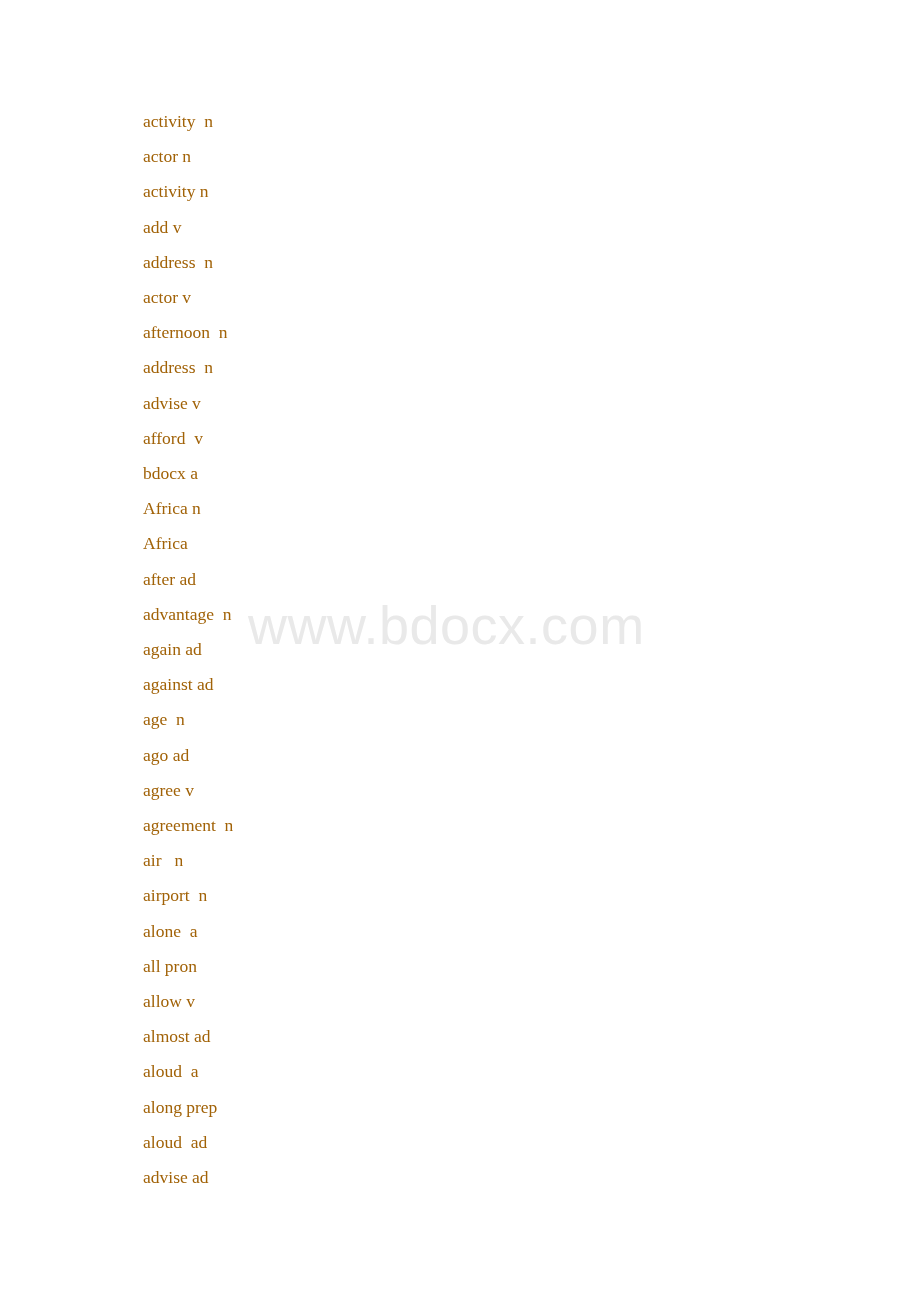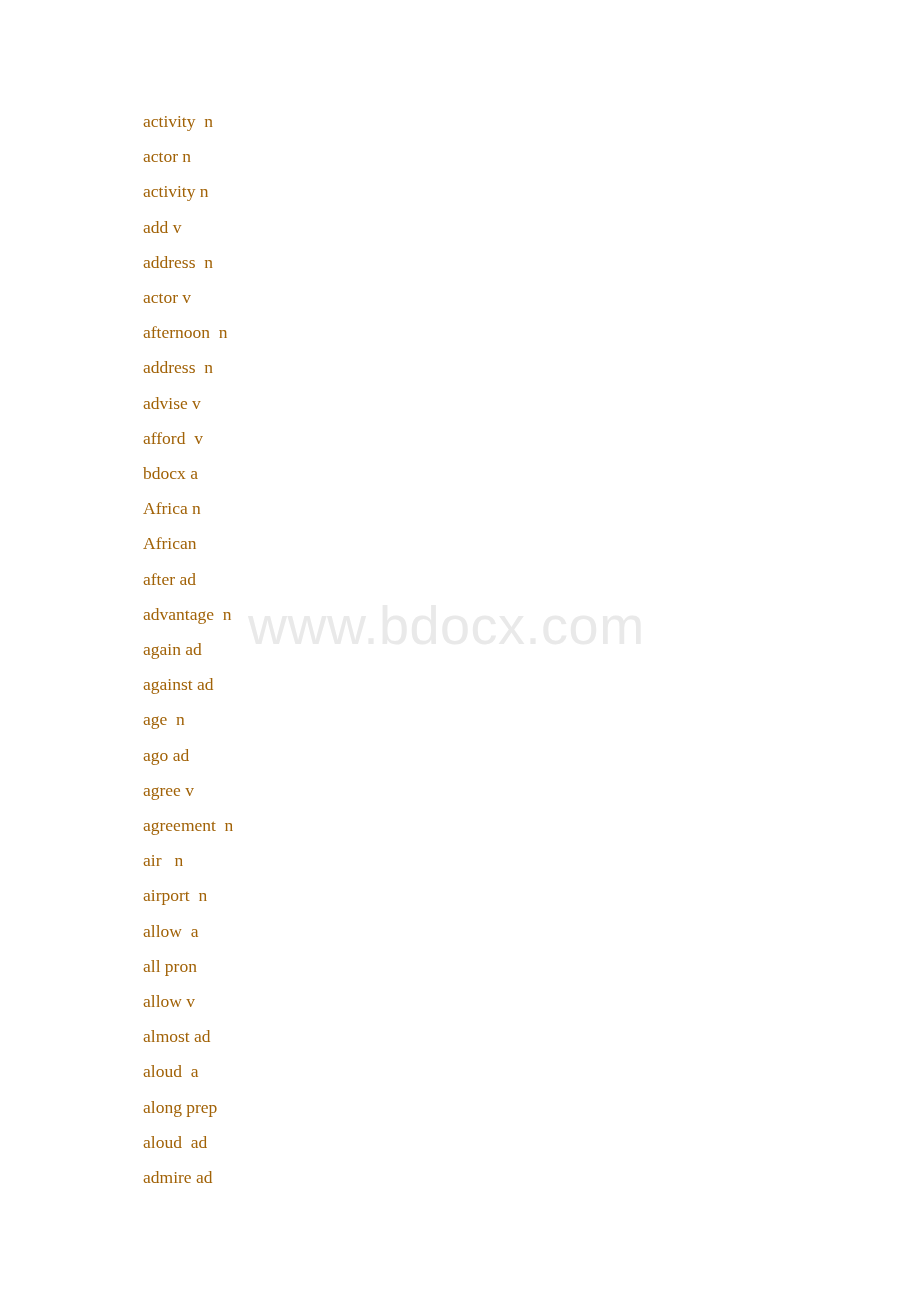--- a/index.html
+++ b/index.html
@@ -67,34 +67,34 @@
     <li class="word-entry">activity n</li>
     <li class="word-entry">add v</li>
     <li class="word-entry">address  n</li>
     <li class="word-entry">actor v</li>
     <li class="word-entry">afternoon  n</li>
     <li class="word-entry">address  n</li>
     <li class="word-entry">advise v</li>
     <li class="word-entry">afford  v</li>
     <li class="word-entry">bdocx a</li>
     <li class="word-entry">Africa n</li>
-    <li class="word-entry">African</li>
+    <li class="word-entry">Africa</li>
     <li class="word-entry">after ad</li>
     <li class="word-entry">advantage  n</li>
     <li class="word-entry">again ad</li>
     <li class="word-entry">against ad</li>
     <li class="word-entry">age  n</li>
     <li class="word-entry">ago ad</li>
     <li class="word-entry">agree v</li>
     <li class="word-entry">agreement  n</li>
     <li class="word-entry">air   n</li>
     <li class="word-entry">airport  n</li>
-    <li class="word-entry">allow  a</li>
+    <li class="word-entry">alone  a</li>
     <li class="word-entry">all pron</li>
     <li class="word-entry">allow v</li>
     <li class="word-entry">almost ad</li>
     <li class="word-entry">aloud  a</li>
     <li class="word-entry">along prep</li>
     <li class="word-entry">aloud  ad</li>
-    <li class="word-entry">admire ad</li>
+    <li class="word-entry">advise ad</li>
   </ul>
 
 </div>
 
 </body></html>

